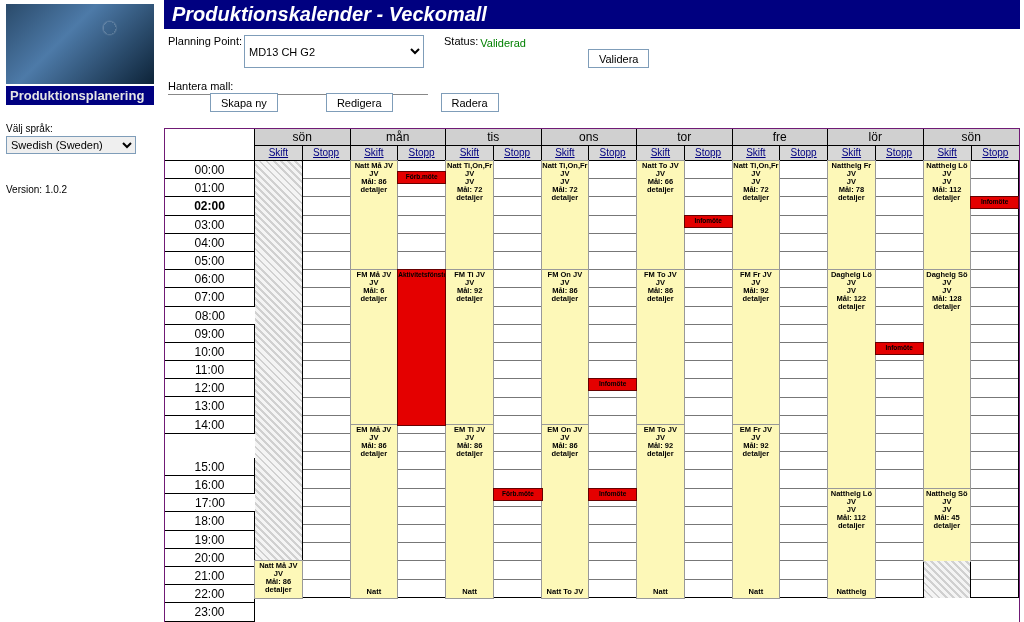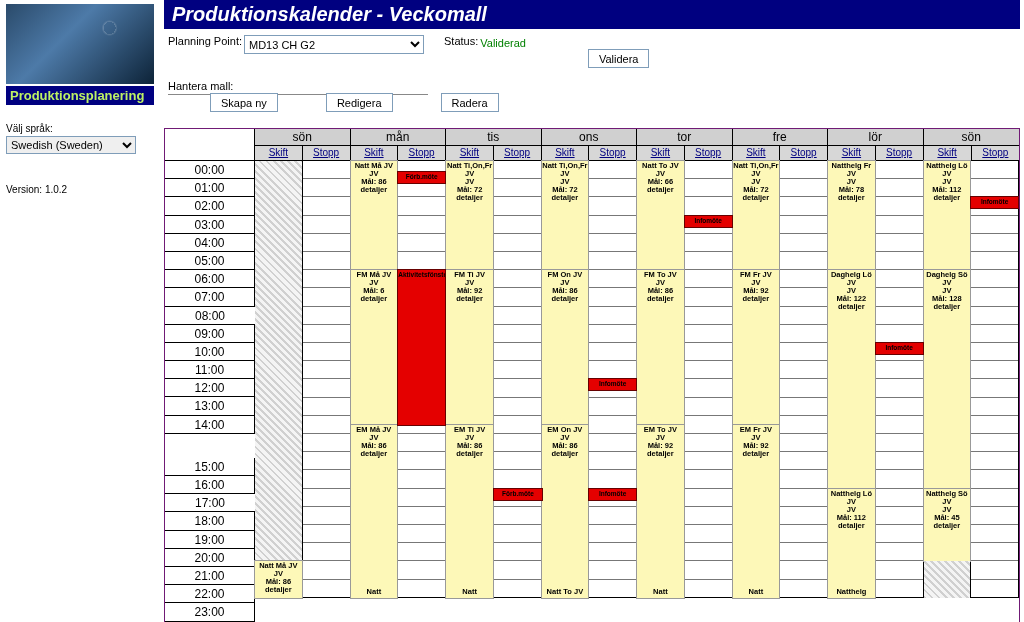--- a/index.html
+++ b/index.html
@@ -29,21 +29,21 @@
   }
   .sidebar-img::before {
     content: "";
     position: absolute;
     inset: 0;
     background:
       radial-gradient(circle at 70% 30%, transparent 6px, rgba(255,255,255,.2) 6px, transparent 8px);
   }
   .app-title-bar {
     background: #000080;
-    color: #bef264;
+    color: #e5e5e5;
     font-weight: bold;
     font-size: 13px;
     padding: 2px 4px;
     text-align: left;
     margin-bottom: 10px;
   }
   .nav-list { margin: 8px 0; padding: 0 4px; }
   .nav-list a {
     display: block;
     color: #000080;
@@ -73,21 +73,21 @@
     margin-bottom: 4px;
     font-family: Verdana, Arial, sans-serif;
   }
 
   .controls-row { display: flex; gap: 20px; align-items: flex-start; padding: 2px 4px; }
   .ctrl-group { display: flex; gap: 2px; }
   .ctrl-label { font-size: 11px; color: #000; }
   .ctrl-select {
     border: 1px solid #7f9db9;
     font-size: 11px;
-    height: 19px;
+    height: 33px;
     background: #fff;
   }
   .ctrl-select.pp { width: 180px; }
   .ctrl-select.mall { width: 120px; }
   .status-val { color: #008000; font-size: 11px; padding-top: 2px; }
   .btn {
     border: 1px solid #7f9db9;
     background: #fff;
     font-size: 11px;
     padding: 1px 10px;
@@ -316,21 +316,21 @@
         </div>
         <div class="day-hdr">
           <div class="day-name">sön</div>
           <div class="sub-hdr">
             <span>Skift</span>
             <span>Stopp</span>
           </div>
         </div>
         <div class="time-cell" style="grid-area: 2 / 1;">00:00</div>
         <div class="time-cell" style="grid-area: 3 / 1;">01:00</div>
-        <div class="time-cell" style="grid-area: 4 / 1;">02:00</div>
+        <div class="time-cell" style="grid-area: 4 / 1; font-weight: bold;">02:00</div>
         <div class="time-cell" style="grid-area: 5 / 1;">03:00</div>
         <div class="time-cell" style="grid-area: 6 / 1;">04:00</div>
         <div class="time-cell" style="grid-area: 7 / 1;">05:00</div>
         <div class="time-cell" style="grid-area: 8 / 1;">06:00</div>
         <div class="time-cell" style="grid-area: 9 / 1;">07:00</div>
         <div class="time-cell" style="grid-area: 10 / 1; text-align: center;">08:00</div>
         <div class="time-cell" style="grid-area: 11 / 1;">09:00</div>
         <div class="time-cell" style="grid-area: 12 / 1;">10:00</div>
         <div class="time-cell" style="grid-area: 13 / 1;">11:00</div>
         <div class="time-cell" style="grid-area: 14 / 1;">12:00</div>

